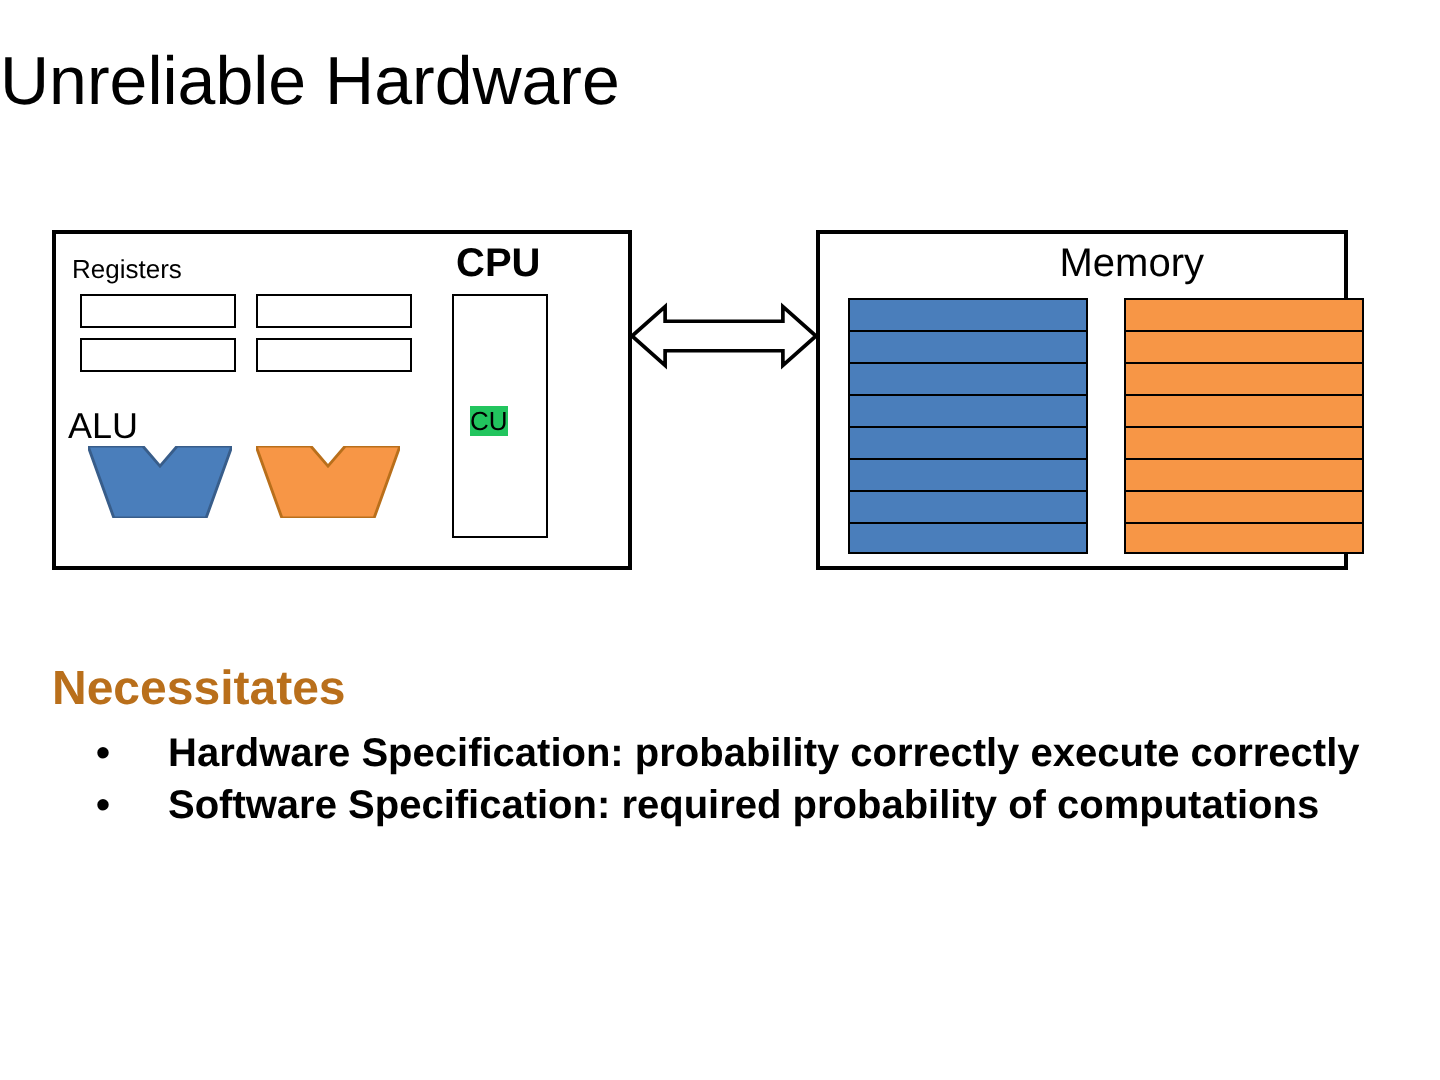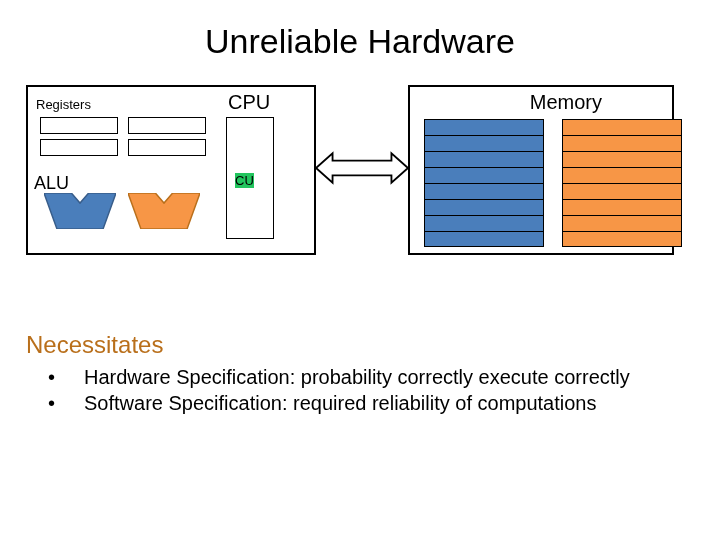--- a/index.html
+++ b/index.html
@@ -6,46 +6,48 @@
   body {
     margin: 0;
     width: 720px;
     height: 540px;
     font-family: Arial, Helvetica, sans-serif;
     background: #fff;
     color: #000;
     position: relative;
   }
   .title {
-    text-align: center;
+    text-align: left;
     font-size: 34px;
     padding-top: 22px;
   }
   .diagram {
     position: relative;
     margin: 24px 26px 0 26px;
     height: 200px;
   }
   .box {
     position: absolute;
     border: 2px solid #000;
     background: #fff;
+    margin-top: 30px;
   }
   .cpu-box {
     left: 0; top: 0;
     width: 290px; height: 170px;
   }
   .mem-box {
     left: 382px; top: 0;
     width: 266px; height: 170px;
   }
   .cpu-label {
     position: absolute;
     left: 200px; top: 4px;
     font-size: 20px;
+    font-weight: bold;
   }
   .mem-label {
     position: absolute;
     right: 70px; top: 4px;
     font-size: 20px;
   }
   .reg-label {
     position: absolute;
     left: 8px; top: 10px;
     font-size: 13px;
@@ -95,20 +97,21 @@
   .mem-table .row:last-child { border-bottom: none; }
   .bus {
     position: absolute;
     left: 290px; top: 64px;
     width: 92px; height: 38px;
   }
   .bus svg { width:100%; height:100%; display:block; }
 
   .lower {
     margin: 46px 26px 0 26px;
+    font-weight: bold;
   }
   .necess {
     font-size: 24px;
     color: #b96f1b;
   }
   ul.bullets {
     margin: 6px 0 0 0;
     padding-left: 40px;
     list-style: none;
     font-size: 20px;
@@ -185,15 +188,15 @@
         <div class="row"></div>
         <div class="row"></div>
     </div>
   </div>
 </div>
 
 <div class="lower">
   <div class="necess">Necessitates</div>
   <ul class="bullets">
     <li>Hardware Specification: probability correctly execute correctly</li>
-    <li>Software Specification: required reliability of computations</li>
+    <li>Software Specification: required probability of computations</li>
   </ul>
 </div>
 
 </body></html>

